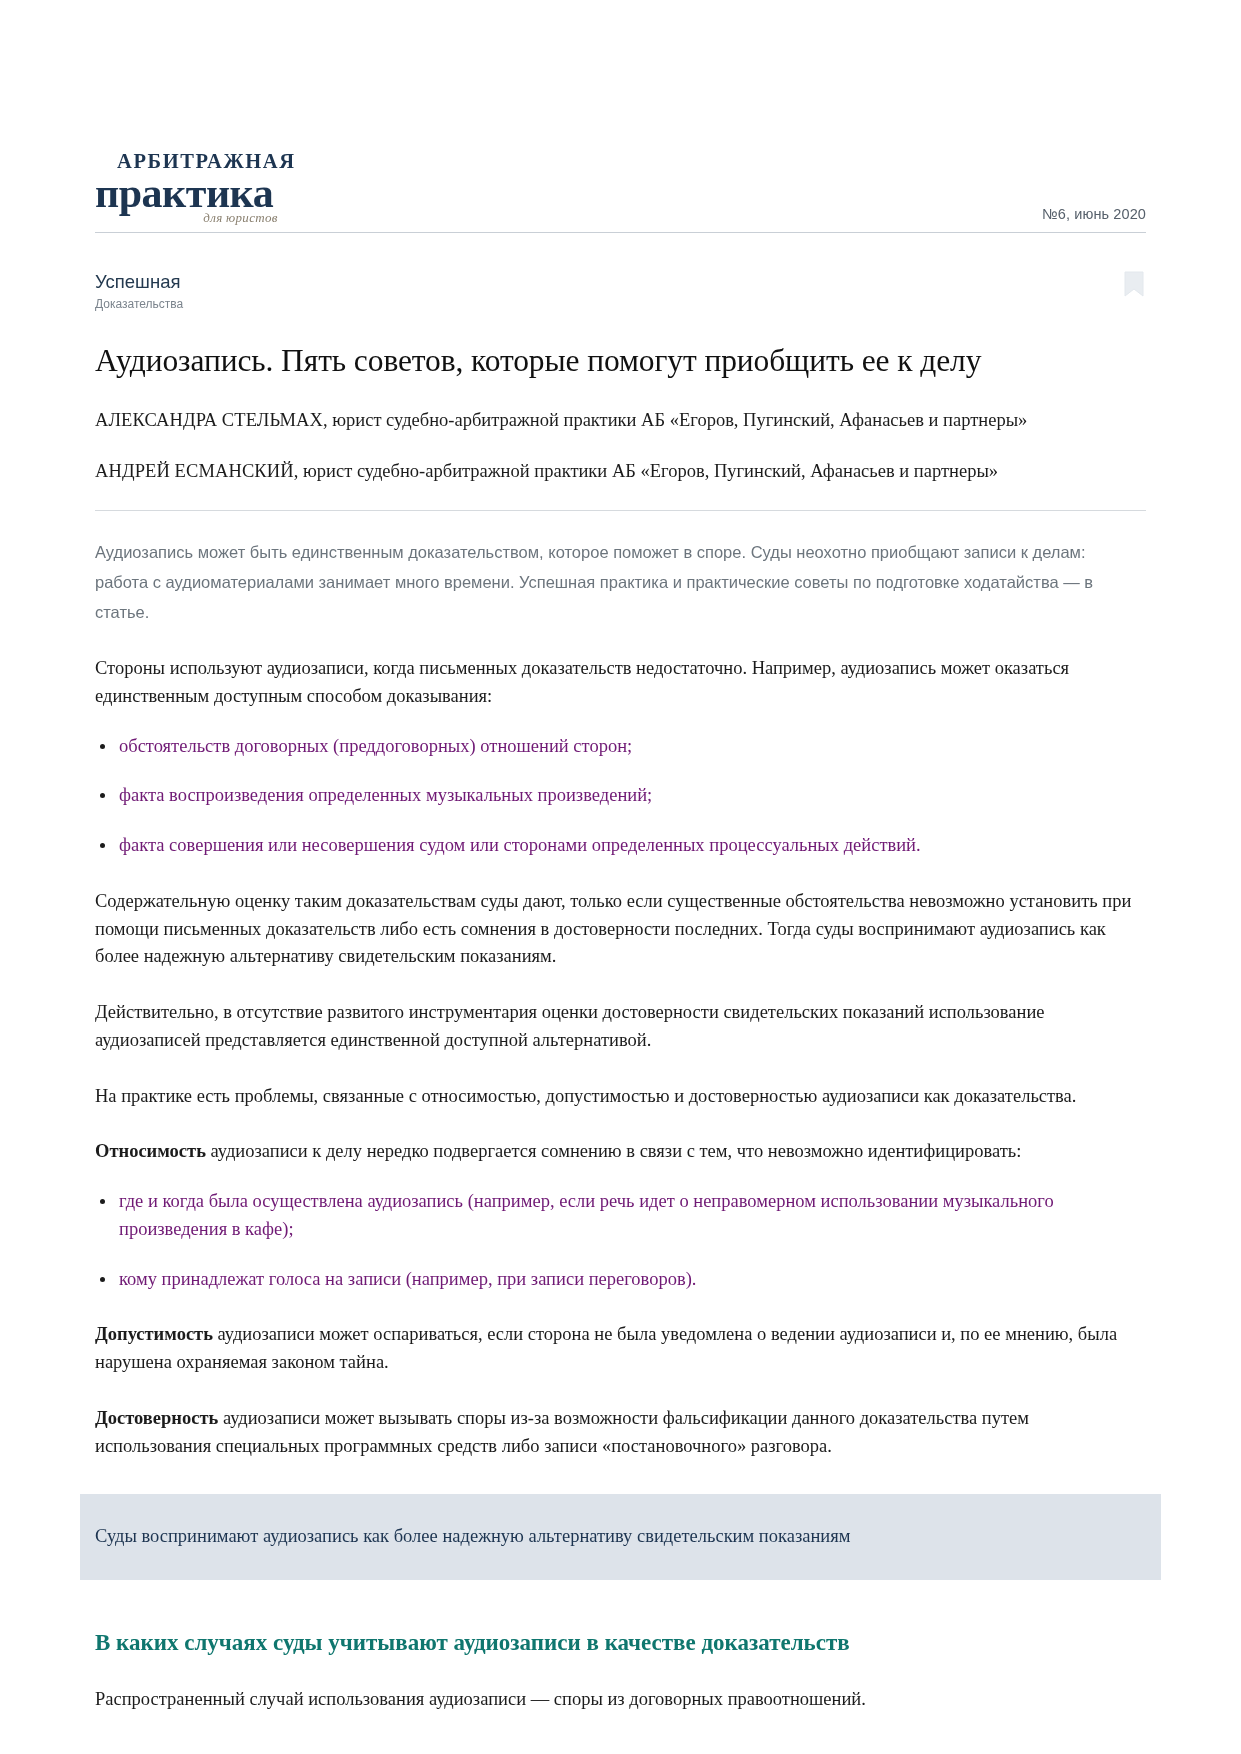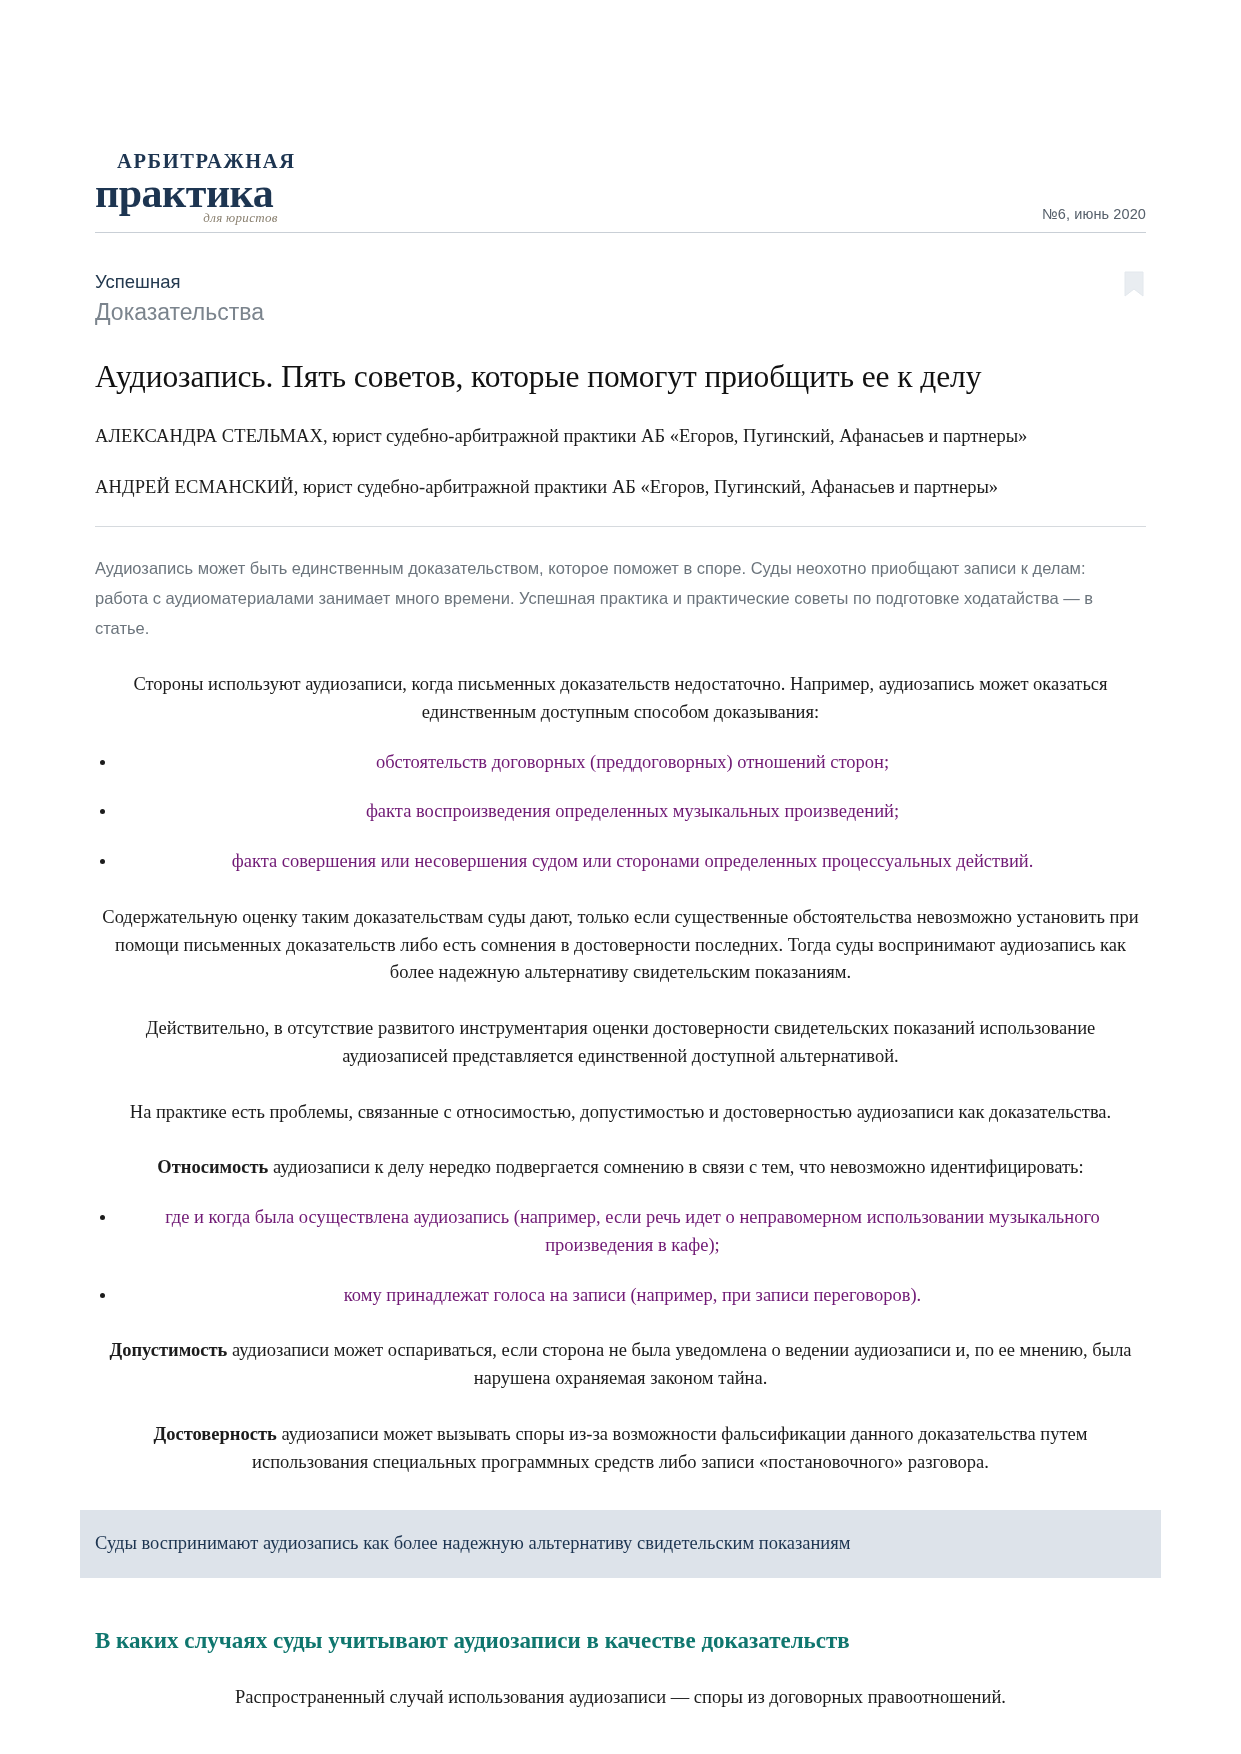--- a/index.html
+++ b/index.html
@@ -86,21 +86,21 @@
     padding-top: 36px;
   }
   .rubric-primary {
     font-family: "Liberation Sans", "DejaVu Sans", sans-serif;
     font-size: 18.5px;
     color: #23394f;
     line-height: 1.45;
   }
   .rubric-secondary {
     font-family: "Liberation Sans", "DejaVu Sans", sans-serif;
-    font-size: 23px;
+    font-size: 12px;
     color: #7b848d;
     line-height: 1.45;
   }
   .bookmark-icon {
     position: absolute;
     right: 2px;
     top: 38px;
     width: 20px;
     height: 26px;
   }
@@ -142,21 +142,20 @@
     font-family: "Liberation Sans", "DejaVu Sans", sans-serif;
     font-size: 16.5px;
     line-height: 1.82;
     color: #6c757d;
     max-width: 1000px;
   }
 
   
   .body-col {
     margin: 0 95px;
-    text-align: center;
   }
   p.body {
     font-family: "Liberation Serif", "DejaVu Serif", serif;
     font-size: 18.5px;
     line-height: 1.5;
     color: #1c1c1c;
     margin: 28px 0 0 0;
   }
   p.body b, p.body strong {
     font-weight: bold;
@@ -184,21 +183,21 @@
     width: 5px;
     height: 5px;
     border-radius: 50%;
     background: #1c1c1c;
   }
 
   
   .callout {
     margin: 34px 80px 0 80px;
     background: #dde3ea;
-    height: 68px;
+    height: 86px;
     display: flex;
     align-items: center;
     padding: 0 15px;
     box-sizing: border-box;
   }
   .callout-text {
     font-family: "Liberation Serif", "DejaVu Serif", serif;
     font-size: 18.5px;
     color: #1d3551;
     line-height: 1.4;

